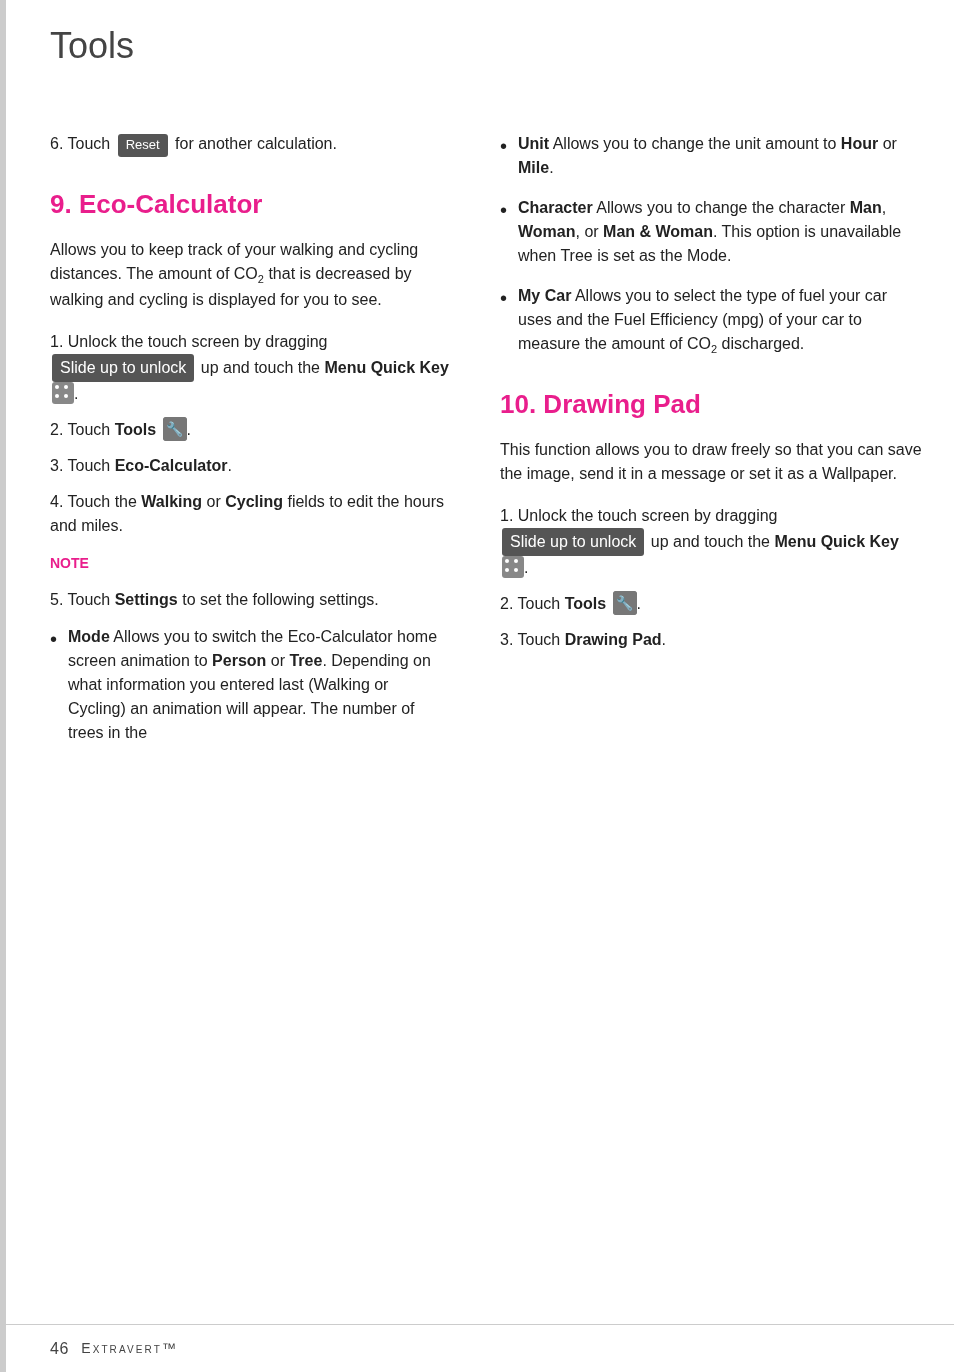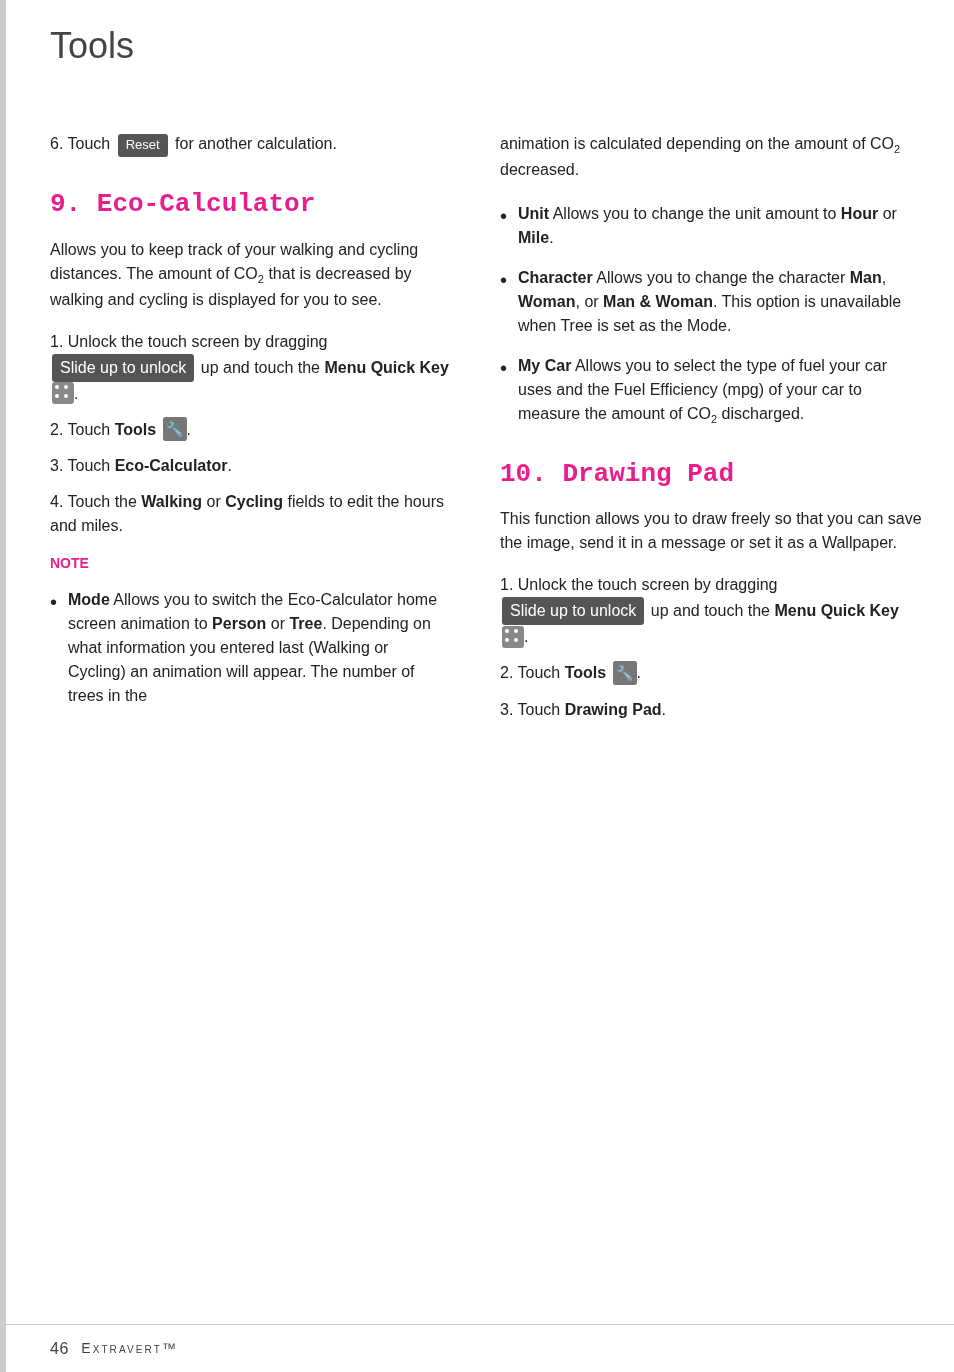--- a/index.html
+++ b/index.html
@@ -60,21 +60,20 @@
       padding-left: 50px;
       padding-top: 20px;
     }
 
     
     .section-heading {
       font-size: 26px;
       font-weight: bold;
       color: #e91e8c;
       margin-bottom: 14px;
-      font-family: Liberation Mono, monospace;
     }
 
     
     .step-line {
       font-size: 16px;
       margin-bottom: 6px;
     }
 
     
     .btn-reset {
@@ -289,33 +288,33 @@
           <span>4. </span>Touch the <strong>Walking</strong> or <strong>Cycling</strong> fields to edit the hours and miles.
         </li>
       </ol>
 
       
       <div class="note-block">
         <span class="note-label">NOTE</span>
       </div>
 
       
+      <p class="step-line" style="margin-bottom:14px;">5. Touch <strong>Settings</strong> to set the following settings.</p>
 
       
       <ul class="bullet-list">
         <li>
           <strong>Mode</strong> Allows you to switch the Eco-Calculator home screen animation to <strong>Person</strong> or <strong>Tree</strong>. Depending on what information you entered last (Walking or Cycling) an animation will appear. The number of trees in the
         </li>
       </ul>
 
     </div>
 
     <div class="right-col">
 
-      <p style="margin-bottom:20px; font-size:16px; line-height:1.5;">animation is calculated depending on the amount of CO<sub>2</sub> decreased.</p>
 
       <ul class="bullet-list">
         <li>
           <strong>Unit</strong> Allows you to change the unit amount to <strong>Hour</strong> or <strong>Mile</strong>.
         </li>
         <li>
           <strong>Character</strong> Allows you to change the character <strong>Man</strong>, <strong>Woman</strong>, or <strong>Man &amp; Woman</strong>. This option is unavailable when Tree is set as the Mode.
         </li>
         <li>
           <strong>My Car</strong> Allows you to select the type of fuel your car uses and the Fuel Efficiency (mpg) of your car to measure the amount of CO<sub>2</sub> discharged.

